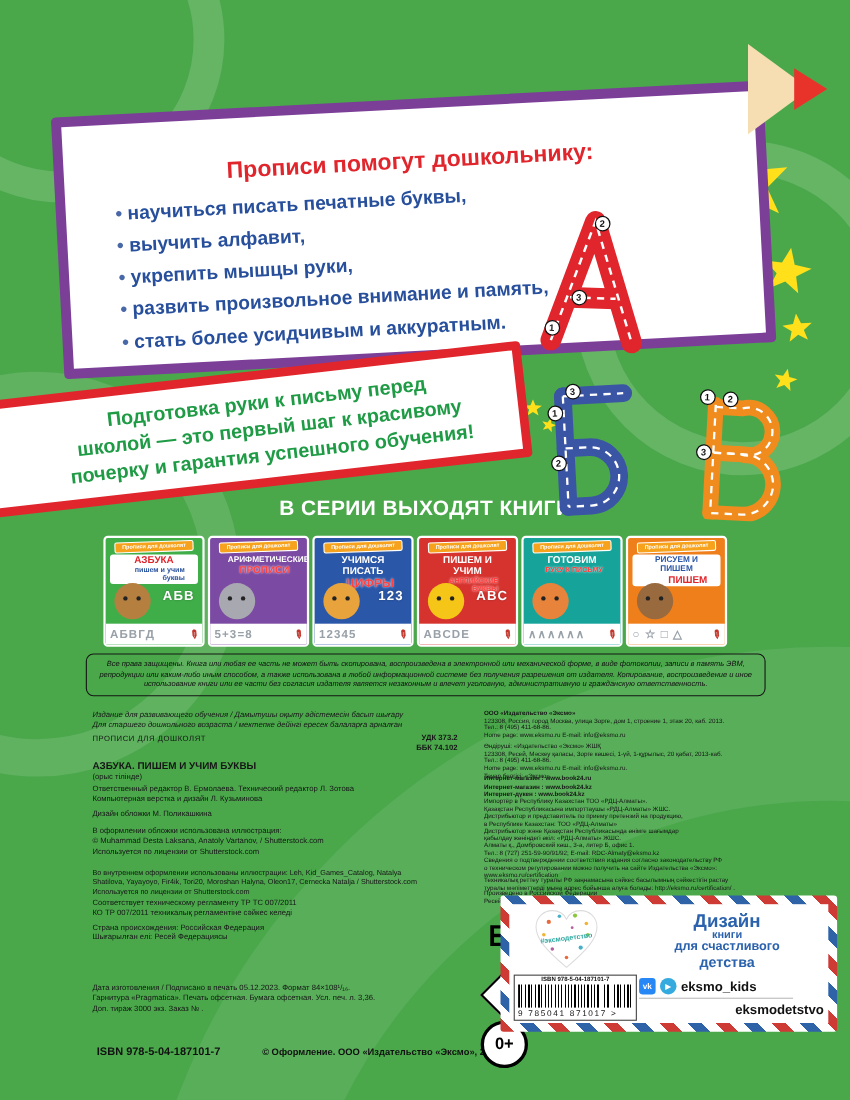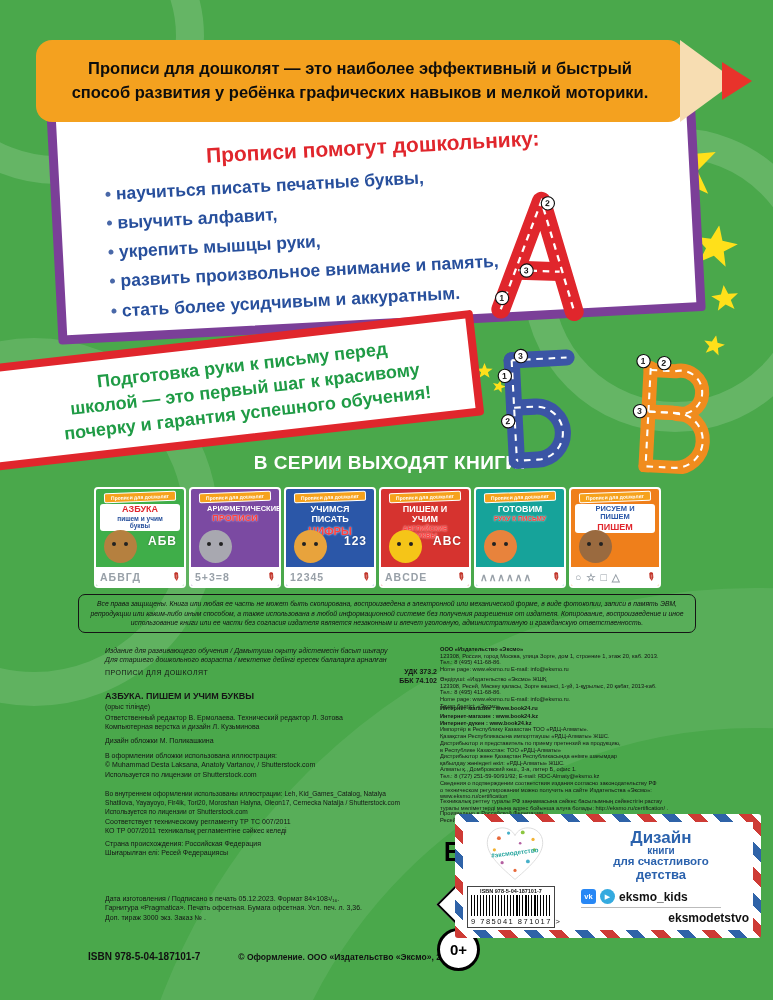--- a/index.html
+++ b/index.html
@@ -55,41 +55,41 @@
   .books{position:absolute;left:94px;top:487px;display:flex;gap:3px;z-index:2;}
   .book{width:92px;height:101px;border:2px solid #fff;border-radius:4px;position:relative;
         overflow:hidden;box-sizing:border-box;}
   .c1{background:#3fae49;} .c2{background:#7b4aa2;} .c3{background:#2b57a8;}
   .c4{background:#d6332f;} .c5{background:#16a39a;} .c6{background:#ef7f1b;}
   .ribbon{margin:3px auto 0;width:70px;background:#f6a21c;border:1px solid #fff;border-radius:2px;
         color:#fff;font-size:5px;font-weight:bold;text-align:center;transform:rotate(-2deg);padding:1px 0;}
   .titles{margin:2px 4px 0;border-radius:3px;padding:1px 12px;}
   .c1 .titles,.c6 .titles{background:#fff;}
   .bt1{font-size:9px;font-weight:800;text-align:center;line-height:1.1;color:#fff;}
-  .bt2{font-size:6.5px;font-weight:800;text-align:center;line-height:1.15;
+  .bt2{font-size:6.5px;font-weight:800;text-align:right;line-height:1.15;
        color:#ff4040;text-shadow:0 0 2px #fff;}
   .c1 .bt1{color:#e0262c;} .c1 .bt2{color:#27509c;text-shadow:none;}
   .c6 .bt1{color:#2b57a8;font-size:7.5px;text-align:center;} .c6 .bt2{color:#e0262c;text-shadow:none;}
   .face{position:absolute;left:8px;bottom:23px;width:33px;height:33px;border-radius:50%;}
   .face::before{content:"";position:absolute;left:8px;top:12px;width:4px;height:4px;border-radius:50%;
         background:#222;box-shadow:12px 0 #222;}
   .f1{background:#b5803f;} .f2{background:#a8a8b0;} .f3{background:#e8a33c;}
   .f4{background:#f5c518;} .f5{background:#e8833c;} .f6{background:#9a6a3f;}
   .mid{position:absolute;right:7px;top:45px;font-size:12px;font-weight:800;color:#fff;
        letter-spacing:1px;text-shadow:0 0 2px rgba(0,0,0,.3);}
   .strip{position:absolute;left:0;right:0;bottom:0;height:19px;background:#fff;display:flex;
        align-items:center;justify-content:space-between;padding:0 4px;font-size:10.5px;
        font-weight:bold;color:#98a0a8;letter-spacing:1px;}
   .pen{color:#c13328;font-size:10px;transform:rotate(40deg);letter-spacing:0;}
   
   .legal{position:absolute;left:78px;top:594px;width:618px;border:1.5px solid #151515;border-radius:7px;
        padding:4px 10px;font-size:6.8px;font-style:italic;color:#101010;text-align:center;
        line-height:1.4;box-sizing:border-box;z-index:2;}
   
-  .l{position:absolute;left:105px;width:332px;font-size:7px;color:#151515;line-height:1.35;z-index:2;}
+  .l{position:absolute;left:84px;width:332px;font-size:7px;color:#151515;line-height:1.35;z-index:2;}
   .r{position:absolute;left:440px;width:268px;font-size:5.7px;color:#151515;line-height:1.18;z-index:2;}
   .b{font-weight:bold;}
   .it{font-style:italic;}
   .rowflex{display:flex;justify-content:space-between;align-items:flex-start;}
   .udkbox{text-align:right;font-weight:bold;line-height:1.25;}
   .isbnrow{position:absolute;left:88px;top:951px;display:flex;gap:38px;align-items:baseline;z-index:2;}
   .isbnrow .isbn{font-size:10px;font-weight:bold;color:#111;}
   .isbnrow .cop{font-size:8.5px;font-weight:bold;color:#111;}
   
   .eac{position:absolute;left:444px;top:838px;font-size:24px;font-weight:900;color:#000;
@@ -104,21 +104,21 @@
   
   .postcard{position:absolute;left:455px;top:814px;width:306px;height:124px;z-index:7;border-radius:3px;
        background:repeating-linear-gradient(45deg,#ce3b35 0 9px,#fff 9px 18px,#2f63a8 18px 27px,#fff 27px 36px);
        padding:8px;box-sizing:border-box;}
   .pc-inner{width:100%;height:100%;background:#fff;display:grid;grid-template-columns:100px 1fr;
        grid-template-rows:1fr auto;column-gap:6px;padding:2px 4px;box-sizing:border-box;}
   .pc-slogan{display:flex;flex-direction:column;align-items:center;justify-content:center;
        color:#2b62ad;font-weight:800;line-height:1.02;}
   .pc-slogan .q1{font-size:17px;} .pc-slogan .q2{font-size:10px;}
   .pc-slogan .q3{font-size:11.5px;} .pc-slogan .q4{font-size:13px;}
-  .bc-box{border:1px solid #444;padding:1px 3px;background:#fff;width:88px;box-sizing:border-box;}
+  .bc-box{border:1px solid #444;padding:1px 3px;background:#fff;width:112px;box-sizing:border-box;}
   .bc-label{font-size:5.5px;font-weight:bold;color:#111;text-align:center;}
   .bc-bars{height:21px;margin:1px 0;
        background:repeating-linear-gradient(90deg,#000 0 1.5px,#fff 1.5px 3px,#000 3px 3.8px,#fff 3.8px 6.2px,#000 6.2px 7.2px,#fff 7.2px 9px);}
   .bc-digits{font-size:7.5px;letter-spacing:1.5px;color:#111;white-space:nowrap;}
   .pc-social{display:flex;flex-direction:column;justify-content:center;padding-left:8px;}
   .soc-row{display:flex;align-items:center;gap:4px;}
   .vk{width:15px;height:15px;background:#2787f5;border-radius:3px;color:#fff;font-size:7.5px;
       font-weight:bold;display:flex;align-items:center;justify-content:center;}
   .tg{width:15px;height:15px;background:#34aadf;border-radius:50%;color:#fff;font-size:7px;
       display:flex;align-items:center;justify-content:center;}
@@ -134,23 +134,20 @@
   <div class="ring ring2"></div>
   <div class="ring ring3"></div>
   <div class="ring ring4"></div>
   <div class="star s1"></div>
   <div class="star s2"></div>
   <div class="star s3"></div>
   <div class="star s4"></div>
   <div class="star s5"></div>
   <div class="star s6"></div>
 
-  <div class="banner">
-    <span>Прописи для дошколят — это наиболее эффективный и быстрый способ развития у ребёнка графических навыков и мелкой моторики.</span>
-  </div>
   <div class="pencil-wood"></div>
   <div class="pencil-tip"></div>
 
   <div class="card">
     <div class="card-inner">
       <div class="card-head">Прописи помогут дошкольнику:</div>
       <ul class="blist">
         <li>научиться писать печатные буквы,</li>
         <li>выучить алфавит,</li>
         <li>укрепить мышцы руки,</li>

